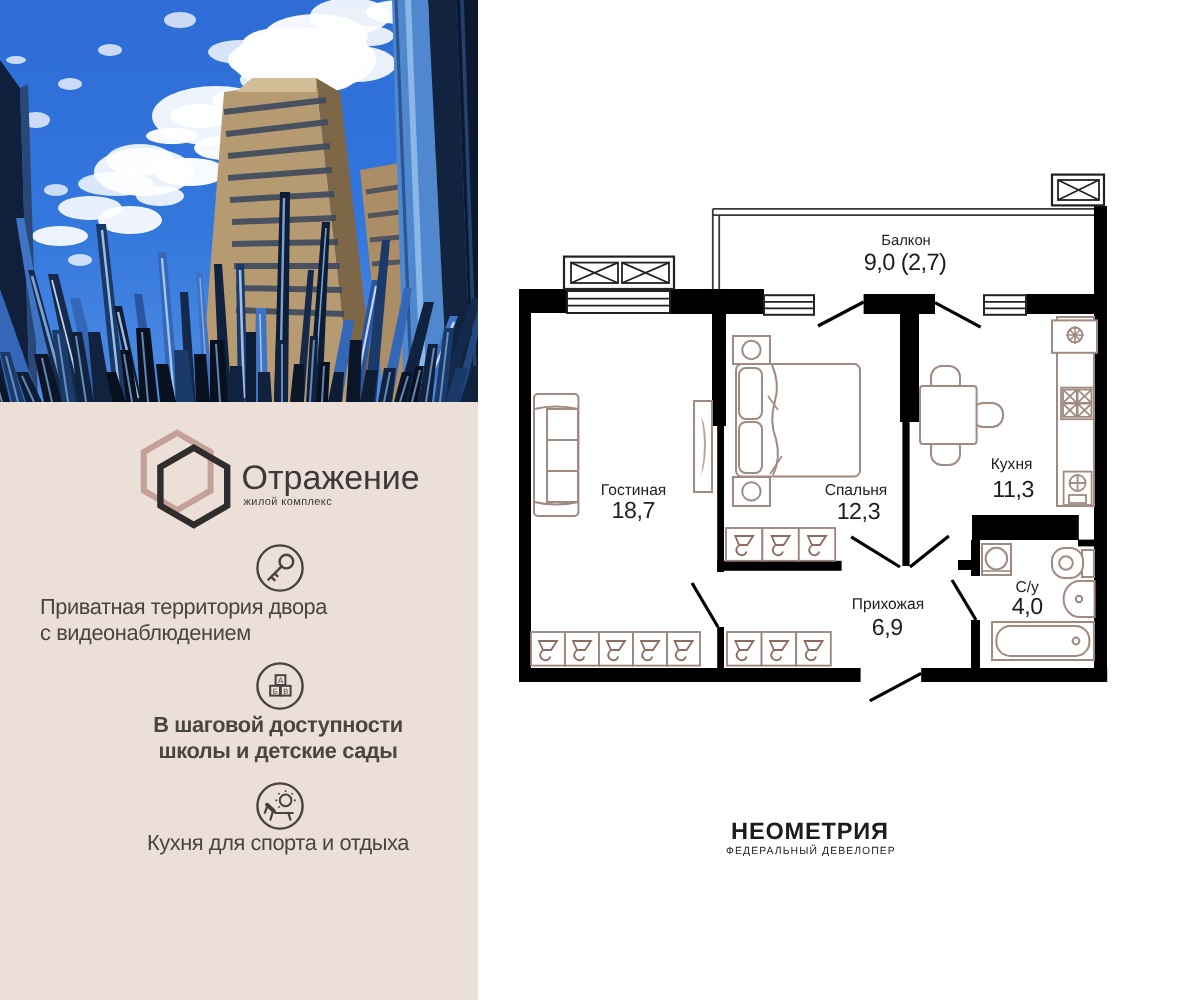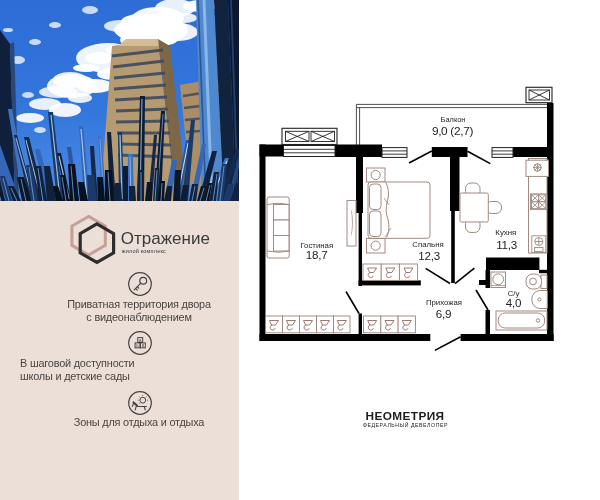--- a/index.html
+++ b/index.html
@@ -208,47 +208,47 @@
 </div>
 
 <div class="abs" style="left:128px;top:272px;width:24px;height:24px;">
 <svg width="24" height="24" viewBox="0 0 24 24">
   <circle cx="12" cy="12" r="11.3" fill="none" stroke="#474240" stroke-width="1.2"></circle>
   <circle cx="15.2" cy="8.8" r="3.4" fill="none" stroke="#474240" stroke-width="1.2"></circle>
   <path d="M12.8,11.2 L6.2,17.8 M7.6,16.4 L9.3,18.1 M9.3,14.7 L10.7,16.1" fill="none" stroke="#474240" stroke-width="1.2" stroke-linecap="round"></path>
 </svg>
 </div>
 
-<div class="abs" style="left:20px;top:297.5px;width:238px;text-align:center;color:#4b4542;font-size:10.9px;line-height:13.2px;letter-spacing:-0.2px;">Приватная территория двора<br>с видеонаблюдением</div>
+<div class="abs" style="left:20px;top:297.5px;width:238px;text-align:left;color:#4b4542;font-size:10.9px;line-height:13.2px;letter-spacing:-0.2px;">Приватная территория двора<br>с видеонаблюдением</div>
 
 <div class="abs" style="left:128px;top:331px;width:24px;height:24px;">
 <svg width="24" height="24" viewBox="0 0 24 24">
   <circle cx="12" cy="12" r="11.3" fill="none" stroke="#474240" stroke-width="1.2"></circle>
   <rect x="9.8" y="6.6" width="4.9" height="4.9" fill="none" stroke="#474240" stroke-width="1"></rect>
   <rect x="7.1" y="11.9" width="4.9" height="4.9" fill="none" stroke="#474240" stroke-width="1"></rect>
   <rect x="12.4" y="11.9" width="4.9" height="4.9" fill="none" stroke="#474240" stroke-width="1"></rect>
   <text x="12.3" y="10.7" font-size="3.8" fill="#474240" text-anchor="middle" font-family="Liberation Sans,sans-serif">А</text>
   <text x="9.6" y="16" font-size="3.8" fill="#474240" text-anchor="middle" font-family="Liberation Sans,sans-serif">Б</text>
   <text x="14.9" y="16" font-size="3.8" fill="#474240" text-anchor="middle" font-family="Liberation Sans,sans-serif">В</text>
 </svg>
 </div>
 
-<div class="abs" style="left:20px;top:357px;width:238px;text-align:left;color:#4b4542;font-size:10.9px;line-height:13.3px;letter-spacing:-0.2px;">В шаговой доступности<br>школы и детские сады</div>
+<div class="abs" style="left:20px;top:357px;width:238px;text-align:center;color:#4b4542;font-size:10.9px;line-height:13.3px;letter-spacing:-0.2px;font-weight:bold;">В шаговой доступности<br>школы и детские сады</div>
 
 <div class="abs" style="left:128px;top:391px;width:24px;height:24px;">
 <svg width="24" height="24" viewBox="0 0 24 24">
   <circle cx="12" cy="12" r="11.3" fill="none" stroke="#474240" stroke-width="1.2"></circle>
   <circle cx="14.8" cy="9.2" r="2.9" fill="none" stroke="#474240" stroke-width="1"></circle>
   <path d="M10.6,9.2 h-0.9 M19,9.2 h0.9 M14.8,4.1 v0.9 M11.8,6.2 l-.6,-.6 M17.8,6.2 l.6,-.6 M11.8,12.2 l-.6,.6" stroke="#474240" stroke-width="0.8"></path>
   <path d="M5.2,11.2 l4.6,4.3 h8.6 M5.8,11.8 l-1.4,3.6 M8.2,15.5 l-1,3.4 M16.2,15.5 l1,3.4" fill="none" stroke="#474240" stroke-width="1.1" stroke-linecap="round"></path>
   <path d="M5.6,11.4 l3.4,3.2" stroke="#474240" stroke-width="2" stroke-linecap="round"></path>
 </svg>
 </div>
 
-<div class="abs" style="left:20px;top:416px;width:238px;text-align:center;color:#4b4542;font-size:10.9px;letter-spacing:-0.2px;">Зоны для отдыха и отдыха</div>
+<div class="abs" style="left:20px;top:416px;width:238px;text-align:center;color:#4b4542;font-size:10.9px;letter-spacing:-0.2px;">Кухня для спорта и отдыха</div>
 
 <div class="abs" style="left:0;top:0;width:600px;height:363px;">
 <svg width="600" height="500" viewBox="0 0 600 500" font-family="Liberation Sans,sans-serif">
   <g id="plan">
 
   <g fill="none" stroke="#3a3a3a" stroke-width="0.9">
     <line x1="356.4" y1="104.4" x2="547" y2="104.4"></line>
     <line x1="356.4" y1="107.6" x2="547" y2="107.6"></line>
     <line x1="356.4" y1="104.4" x2="356.4" y2="147"></line>
     <line x1="359.6" y1="107.6" x2="359.6" y2="147"></line>

